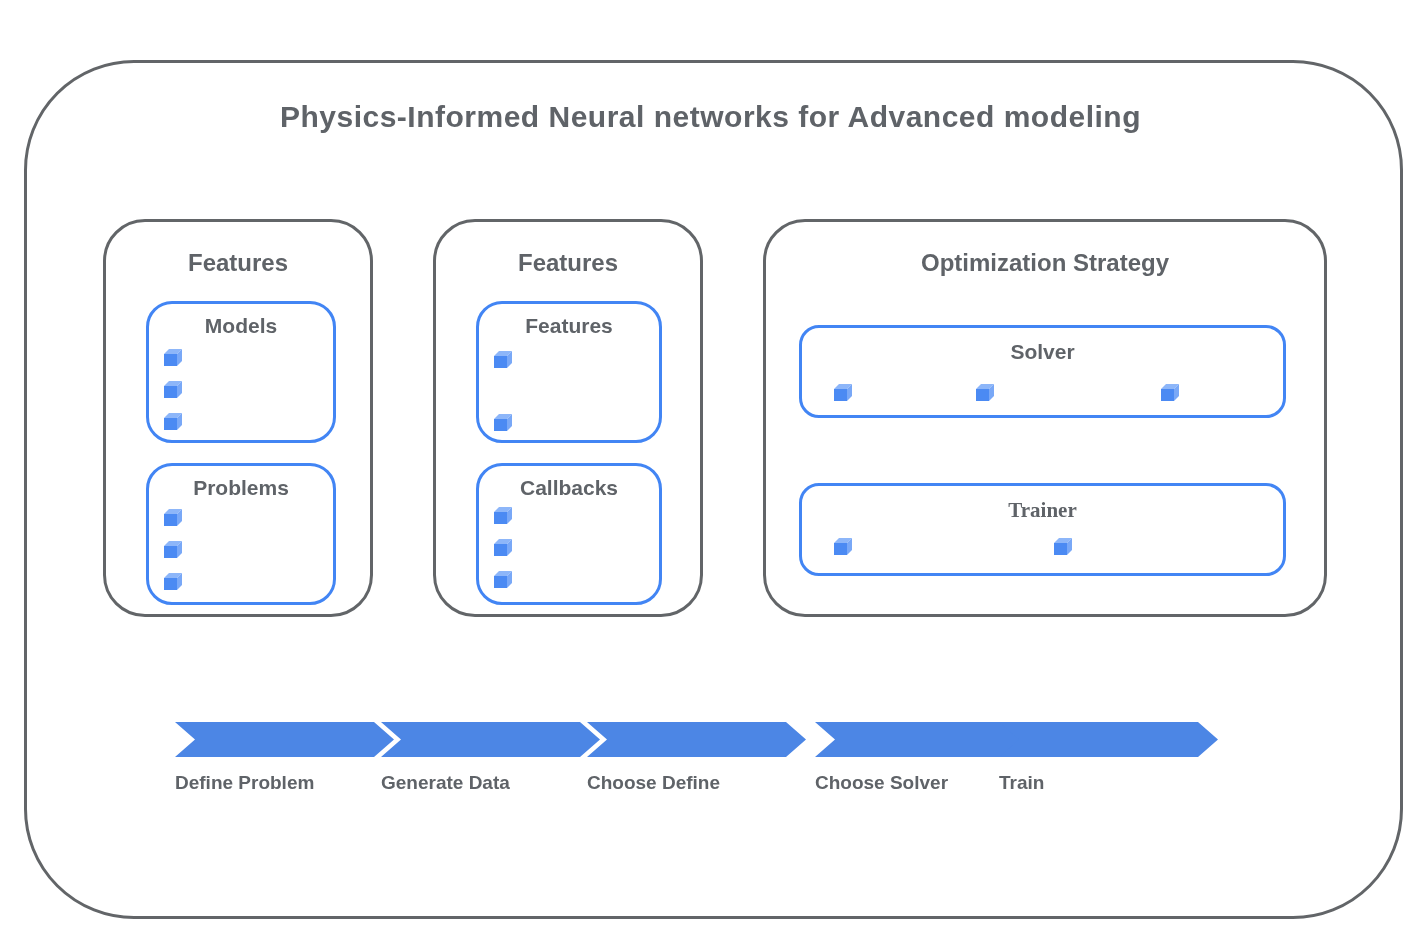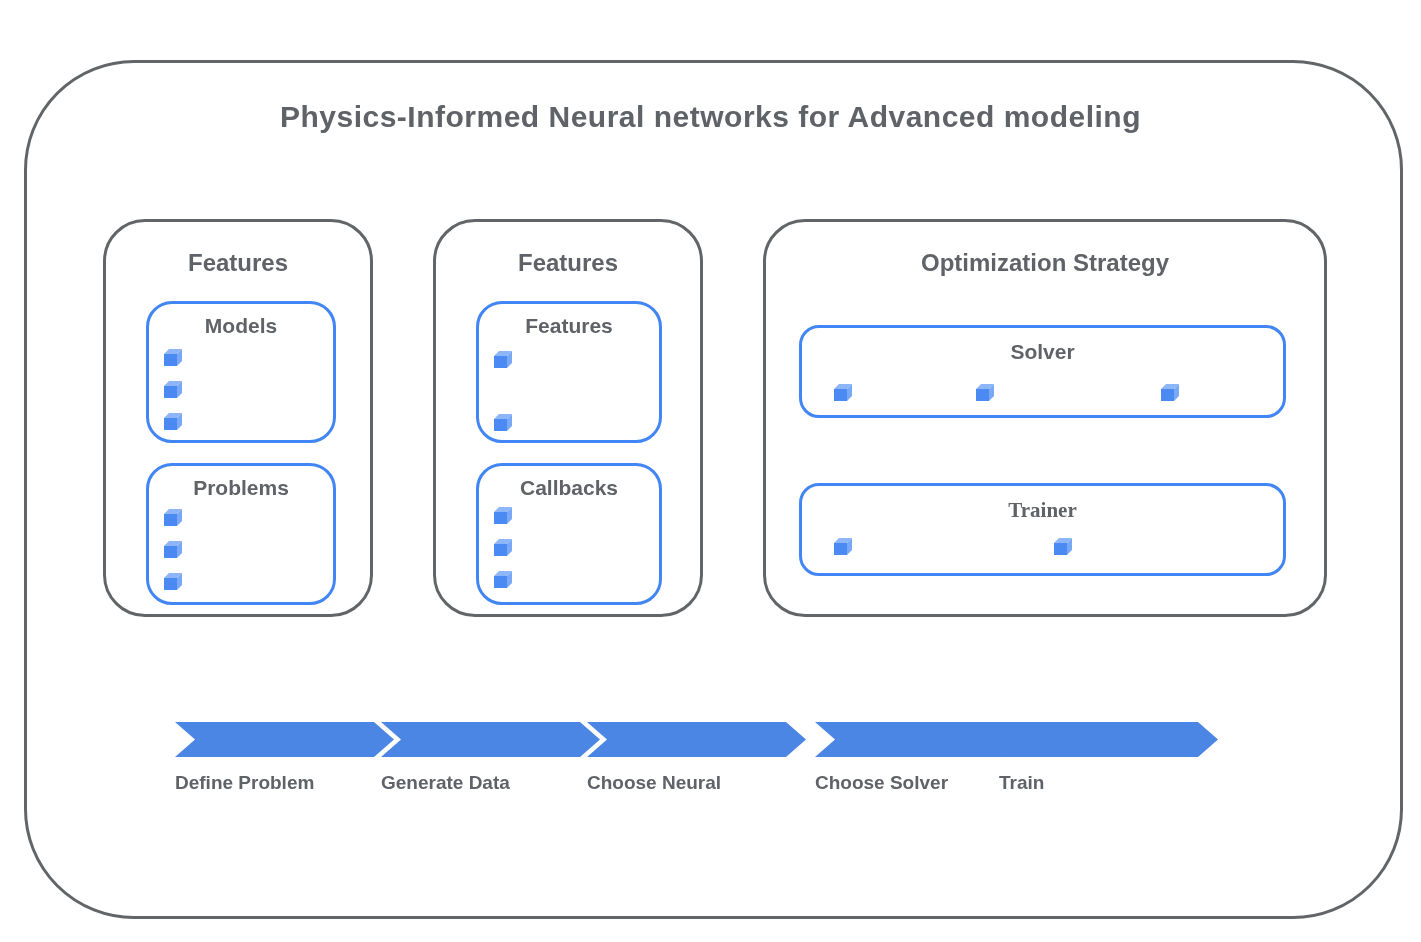--- a/index.html
+++ b/index.html
@@ -231,17 +231,17 @@
   </section>
 
   <div class="chev chev-1"></div>
   <div class="chev chev-2"></div>
   <div class="chev chev-3"></div>
   <div class="chev chev-4"></div>
   <div class="chev chev-5"></div>
 
   <div class="step-label lbl-1">Define Problem</div>
   <div class="step-label lbl-2">Generate Data</div>
-  <div class="step-label lbl-3">Choose Neural</div>
+  <div class="step-label lbl-3">Choose Define</div>
   <div class="step-label lbl-4">Choose Solver</div>
   <div class="step-label lbl-5">Train</div>
 
 </div>
 
 </body></html>

